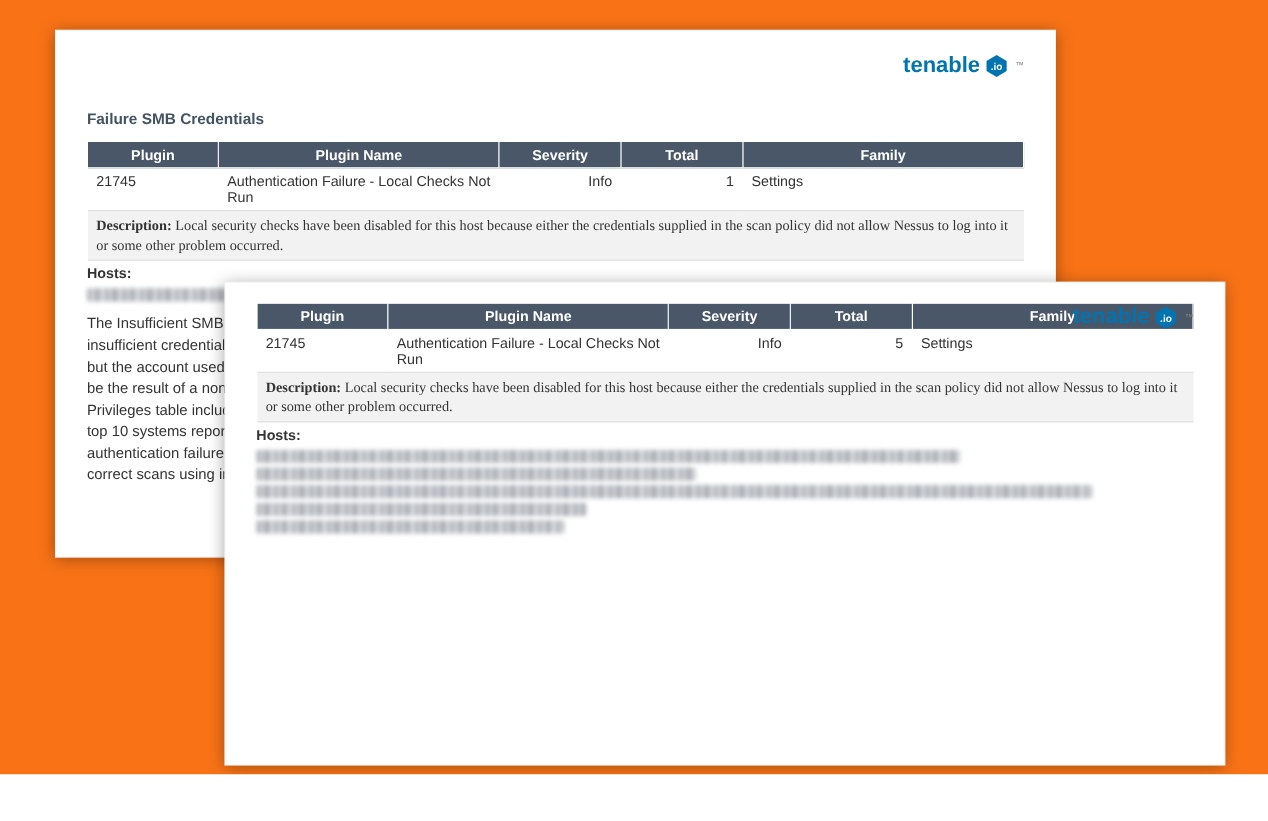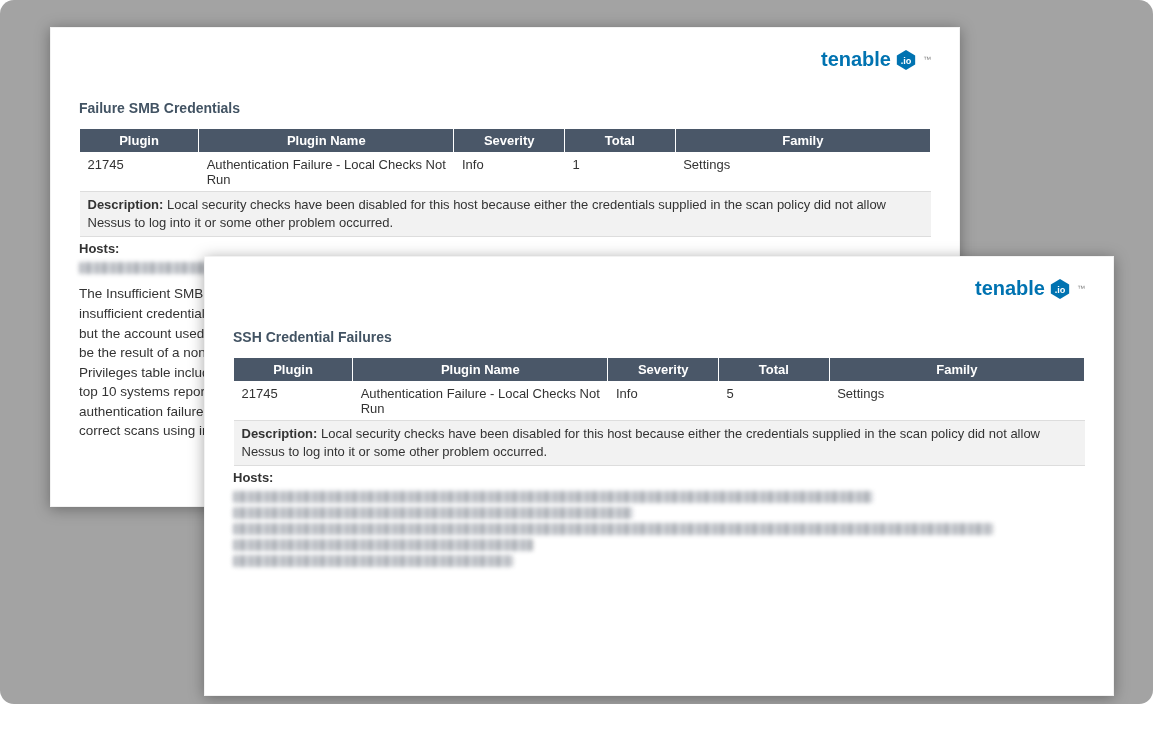--- a/index.html
+++ b/index.html
@@ -7,22 +7,21 @@
     padding: 0;
     background: #fff;
     font-family: Arial, Helvetica, sans-serif;
     font-size: 13px;
     color: #333;
   }
   .stage {
     position: relative;
     width: 1153px;
     height: 704px;
-    background: #a3a3a3;
-    border-radius: 14px;
+    background: #f97316;
   }
   .page {
     position: absolute;
     background: #fff;
     box-shadow: 0 2px 14px rgba(0,0,0,0.35);
     border: 1px solid rgba(0,0,0,0.05);
     box-sizing: border-box;
   }
   .page-back {
     left: 50px;
@@ -86,25 +85,26 @@
   table.report tbody td {
     padding: 4px 8px;
     vertical-align: top;
     font-size: 13px;
   }
   .col-plugin { width: 14%; }
   .col-name   { width: 30%; }
   .col-sev    { width: 13%; text-align: center; }
   .col-total  { width: 13%; text-align: center; }
   .col-family { width: 30%; }
-  .center { text-align: left; }
+  .center { text-align: right; }
   .desc-row {
     background: #f2f2f2;
     border-top: 1px solid #ddd;
     border-bottom: 1px solid #ddd;
+    font-family: Liberation Serif, serif;
   }
   .desc-row td {
     padding: 5px 8px;
     font-size: 12.5px;
     line-height: 1.4;
   }
   .hosts-label {
     font-weight: 700;
     margin-top: 4px;
     margin-bottom: 6px;
@@ -204,21 +204,20 @@
   <div class="page page-front">
     <div class="brand">
       <span>tenable</span>
       <svg class="brand-hex" viewBox="0 0 24 24">
         <polygon points="12,1 22,7 22,17 12,23 2,17 2,7" fill="#0073b1"></polygon>
         <text x="12" y="16" font-size="10" font-weight="700" fill="#fff" text-anchor="middle" font-family="Arial">.io</text>
       </svg>
       <span class="tm">™</span>
     </div>
 
-    <div class="section-title">SSH Credential Failures</div>
 
     <table class="report">
       <colgroup>
         <col class="col-plugin">
           <col class="col-name">
           <col class="col-sev">
           <col class="col-total">
           <col class="col-family">
       </colgroup>
       <thead>

